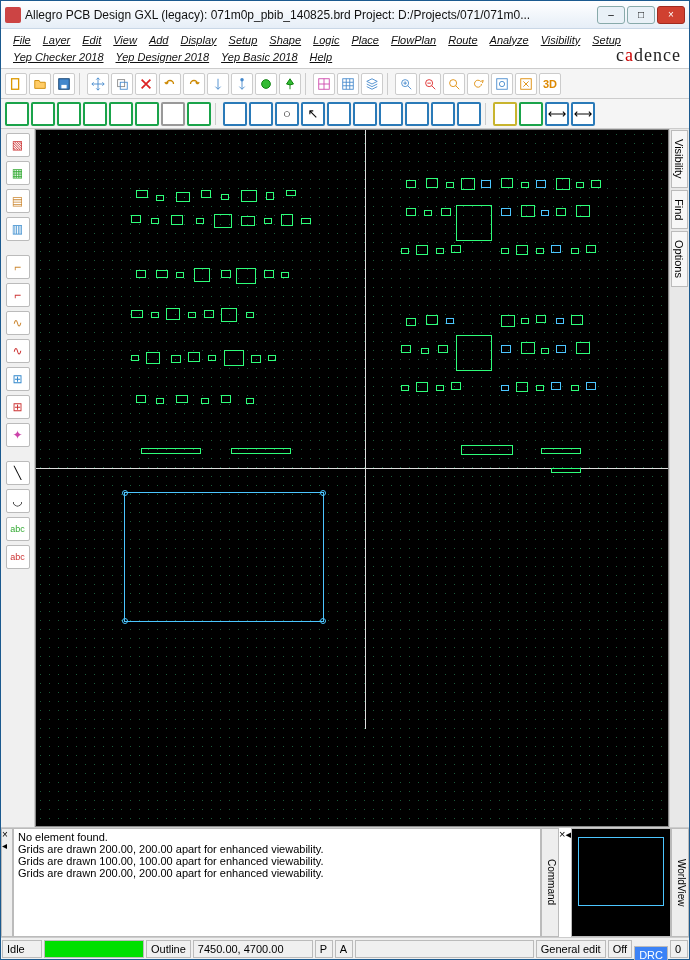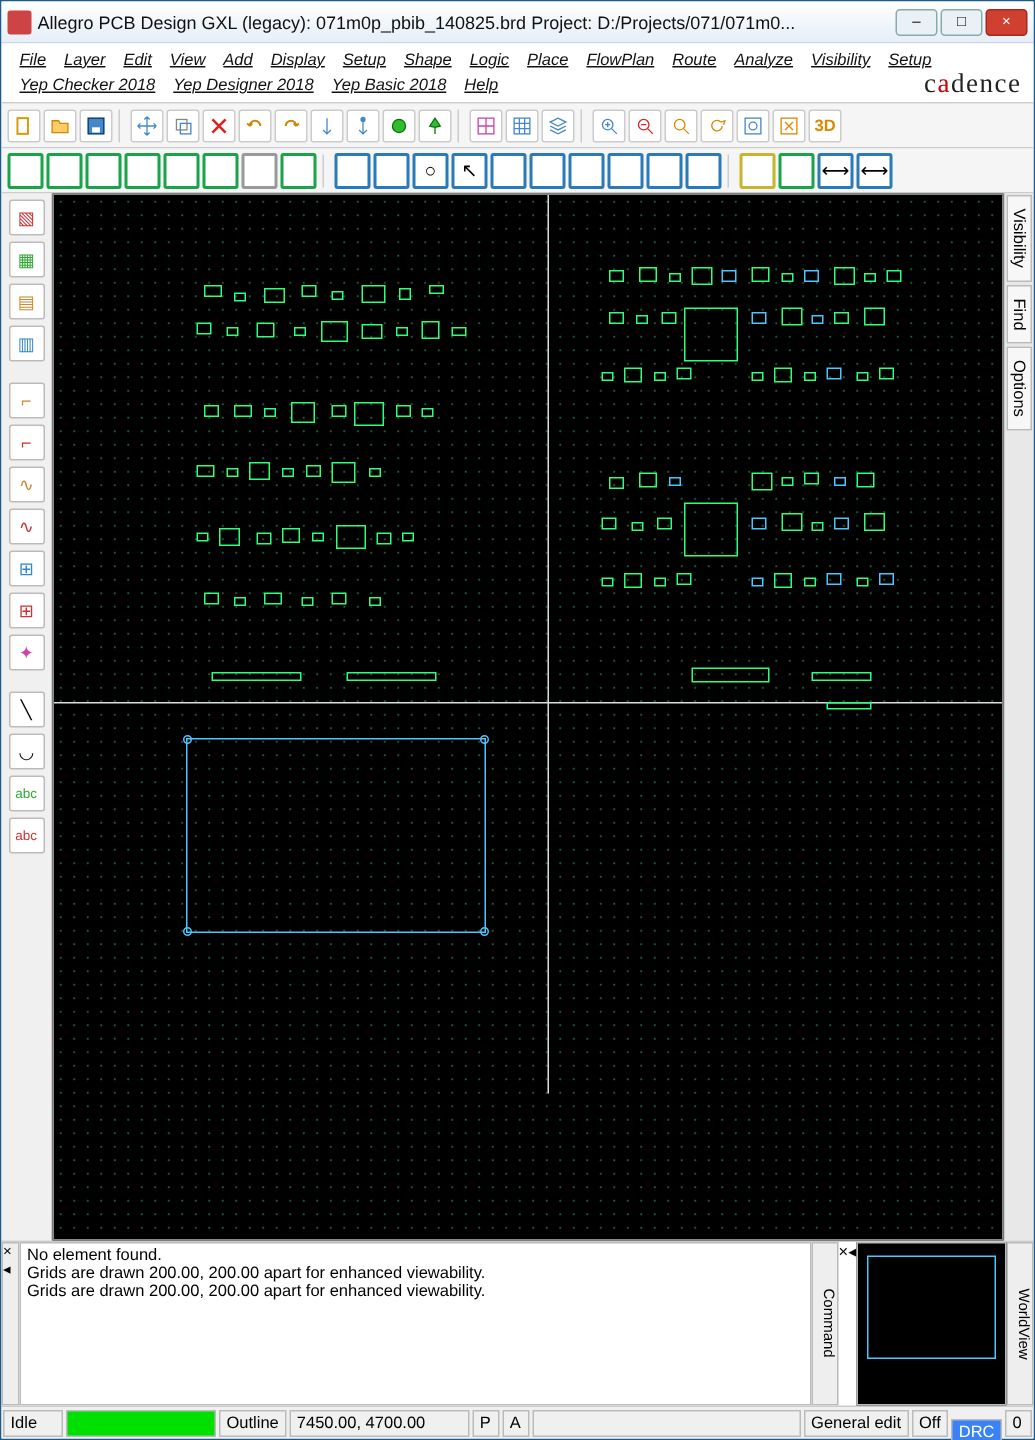--- a/index.html
+++ b/index.html
@@ -417,20 +417,21 @@
 
   <div class="bottom-pane">
     <div class="cmd">
       <div class="closebox">
           <span>×</span>
           <span>◂</span>
         </div>
       <div class="log">
         <div>No element found.</div>
         <div>Grids are drawn 200.00, 200.00 apart for enhanced viewability.</div>
+        <div>Grids are drawn 100.00, 100.00 apart for enhanced viewability.</div>
         <div>Grids are drawn 200.00, 200.00 apart for enhanced viewability.</div>
       </div>
       <div class="tab">Command</div>
     </div>
     <div class="wv">
       <div class="closebox"><span>×</span><span>◂</span></div>
       <div class="mini">
           <div class="box"></div>
         </div>
       <div class="tab">WorldView</div>

